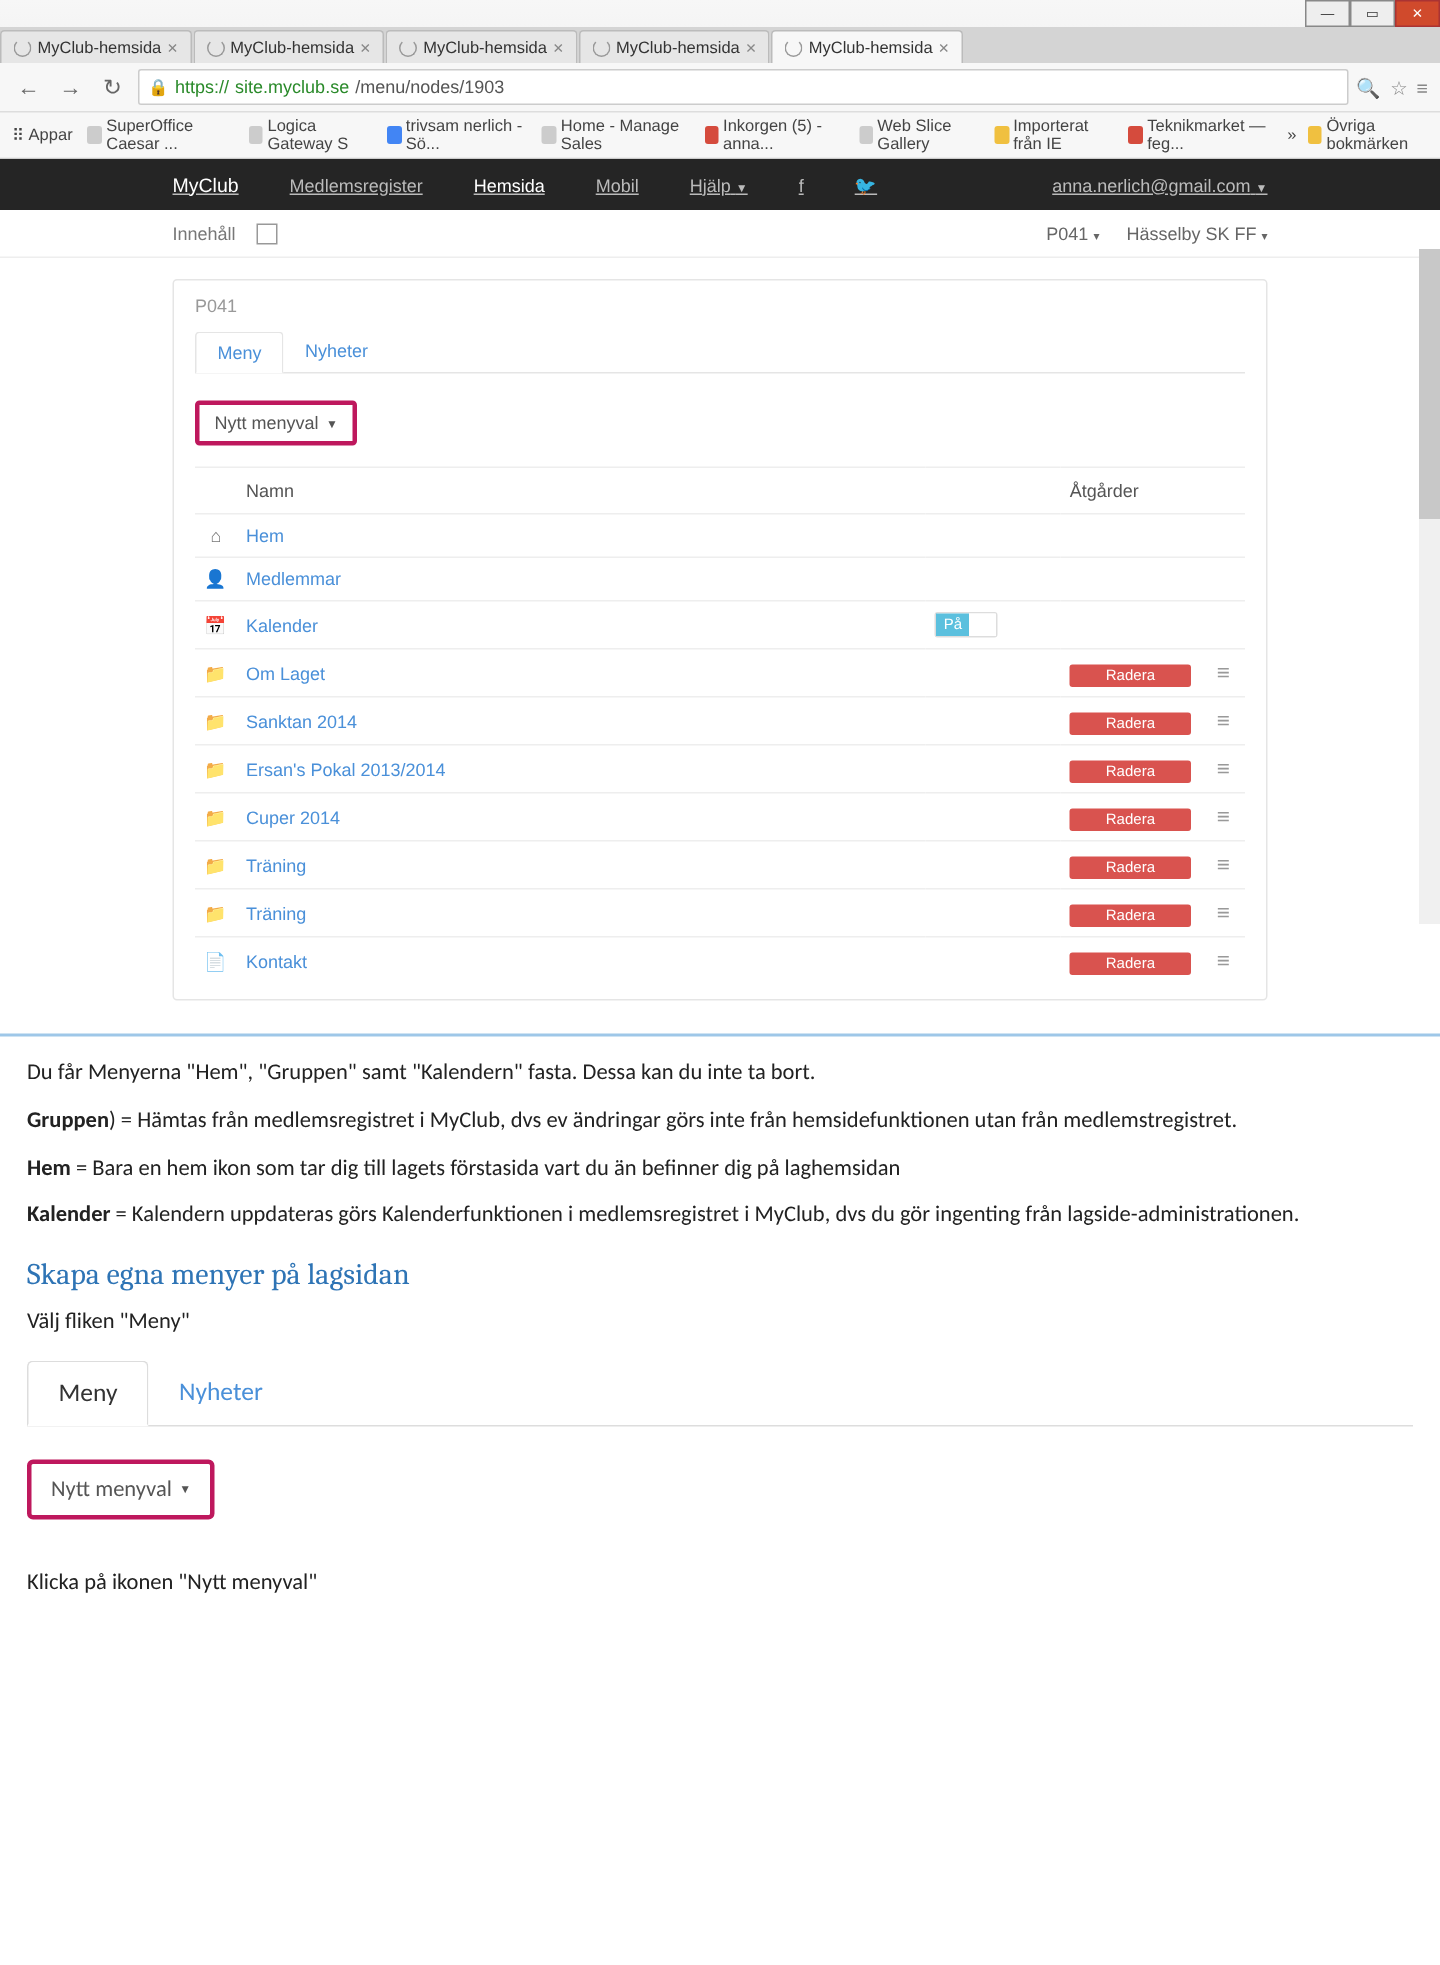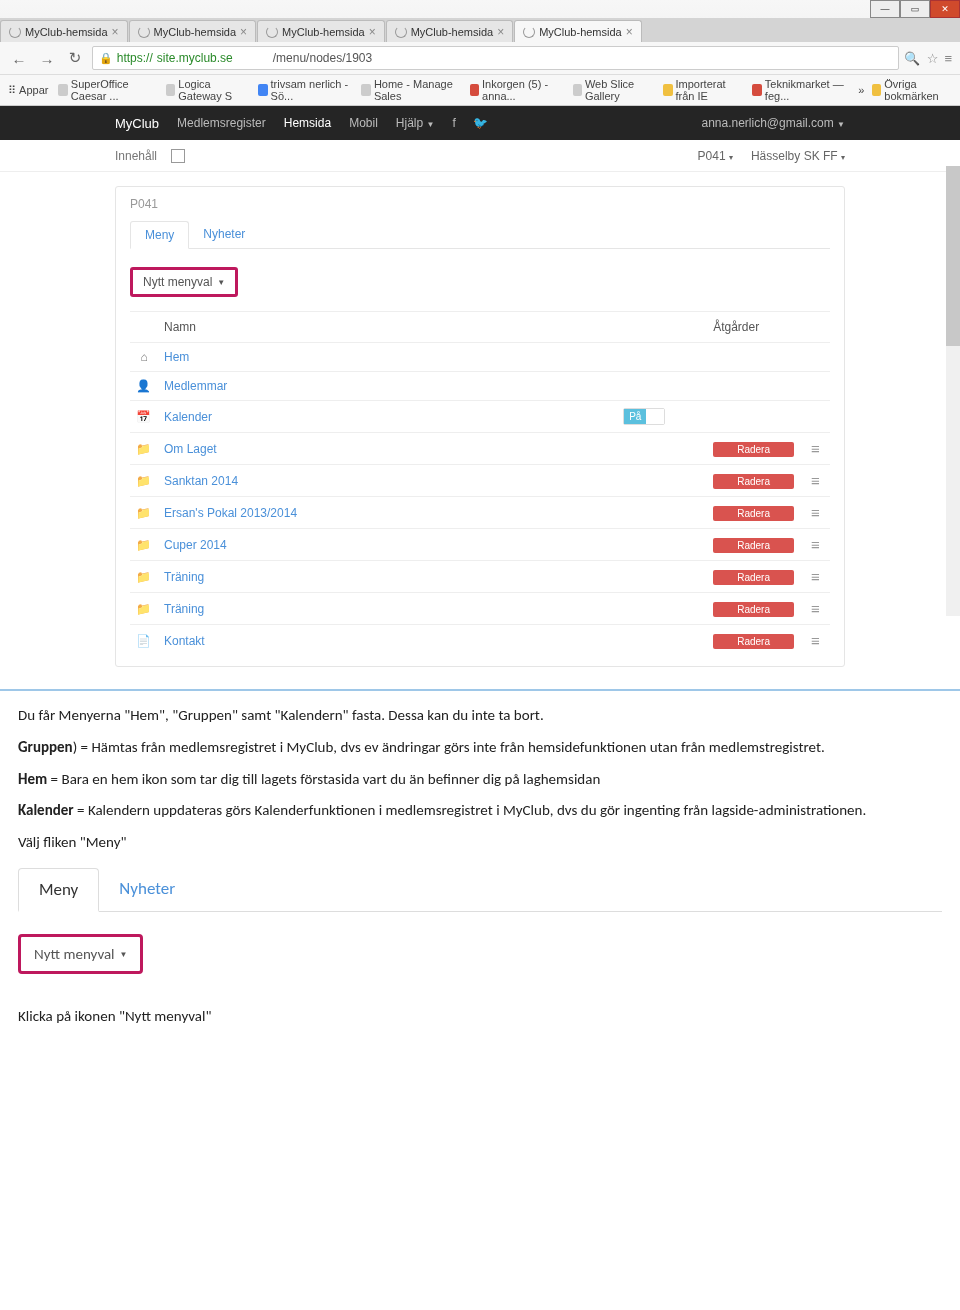--- a/index.html
+++ b/index.html
@@ -13,31 +13,31 @@
   .tabs-row { display: flex; align-items: flex-end; height: 24px; background: #d4d4d4; }
   .tab { display: flex; align-items: center; gap: 4px; padding: 3px 8px; font-size: 11px; background: #e6e6e6; border: 1px solid #bbb; border-bottom: none; border-radius: 3px 3px 0 0; margin-right: 1px; height: 22px; min-width: 120px; max-width: 135px; }
   .tab.active { background: #f7f7f7; }
   .tab-favicon { width: 12px; height: 12px; border: 1.5px solid #999; border-radius: 50%; border-top-color: transparent; }
   .tab-close { margin-left: auto; color: #888; font-size: 12px; }
   .addr-row { display: flex; align-items: center; gap: 6px; padding: 4px 8px; background: #f7f7f7; }
   .nav-btn { width: 22px; height: 22px; display: flex; align-items: center; justify-content: center; color: #666; font-size: 15px; }
   .addr-bar { flex: 1; display: flex; align-items: center; gap: 4px; background: #fff; border: 1px solid #ccc; border-radius: 2px; padding: 2px 6px; height: 24px; font-size: 12px; }
   .addr-lock { color: #2a8a2a; font-size: 11px; }
   .addr-https { color: #2a8a2a; }
-  .addr-rest { color: #555; margin-left: 36px; }
+  .addr-rest { color: #555; }
   .addr-icons { display: flex; gap: 6px; color: #888; }
   .bookmarks-row { display: flex; align-items: center; gap: 10px; padding: 3px 8px; font-size: 11px; background: #f7f7f7; border-top: 1px solid #ddd; }
   .bm-item { display: flex; align-items: center; gap: 3px; color: #444; }
   .bm-ico { width: 12px; height: 12px; background: #ccc; border-radius: 2px; }
   .bm-more { margin-left: auto; display: flex; align-items: center; gap: 8px; color: #444; }
   
   
   .screenshot { background: #fff; }
   .topnav { background: #252525; color: #bbb; height: 34px; display: flex; align-items: center; padding: 0 10px; }
-  .topnav-inner { width: 730px; margin: 0 auto; display: flex; align-items: center; gap: 18px; }
+  .topnav-inner { width: 730px; margin: 0 auto; display: flex; align-items: flex-end; gap: 34px; text-decoration: underline; }
   .brand { color: #fff; font-weight: 500; }
   .topnav a { color: #bbb; font-size: 12px; }
   .topnav a.sel { color: #fff; }
   .topnav-right { margin-left: auto; display: flex; align-items: center; gap: 12px; }
   .social-ico { color: #bbb; font-size: 12px; }
   
   .subnav { background: #fff; border-bottom: 1px solid #eee; height: 32px; }
   .subnav-inner { width: 730px; margin: 0 auto; display: flex; align-items: center; gap: 14px; height: 100%; }
   .subnav-item { font-size: 12px; color: #777; }
   .subnav-ico { width: 14px; height: 14px; border: 1px solid #999; display: inline-block; }
@@ -320,20 +320,21 @@
       <div class="scrollbar-thumb"></div>
     </div>
   <div class="shot-divider"></div>
 </div>
 
 <div class="doc">
   <p>Du får Menyerna "Hem", "Gruppen" samt "Kalendern" fasta. Dessa kan du inte ta bort.</p>
   <p><b>Gruppen</b><span>) = Hämtas från medlemsregistret i MyClub, dvs ev ändringar görs inte från hemsidefunktionen utan från medlemstregistret.</span></p>
   <p><b>Hem</b><span> = Bara en hem ikon som tar dig till lagets förstasida vart du än befinner dig på laghemsidan</span></p>
   <p><b>Kalender</b><span> = Kalendern uppdateras görs Kalenderfunktionen i medlemsregistret i MyClub, dvs du gör ingenting från lagside-administrationen.</span></p>
+  <h2 class="h-blue">Skapa egna menyer på lagsidan</h2>
   <p>Välj fliken "Meny"</p>
 
   <div class="inset">
     <div class="pill-tabs" style="border-bottom:1px solid #ddd;">
       <div class="pill-tab active">Meny</div>
       <div class="pill-tab">Nyheter</div>
     </div>
     <div class="dropdown-btn">
       <span>Nytt menyval</span>
       <span class="caret">▼</span>

